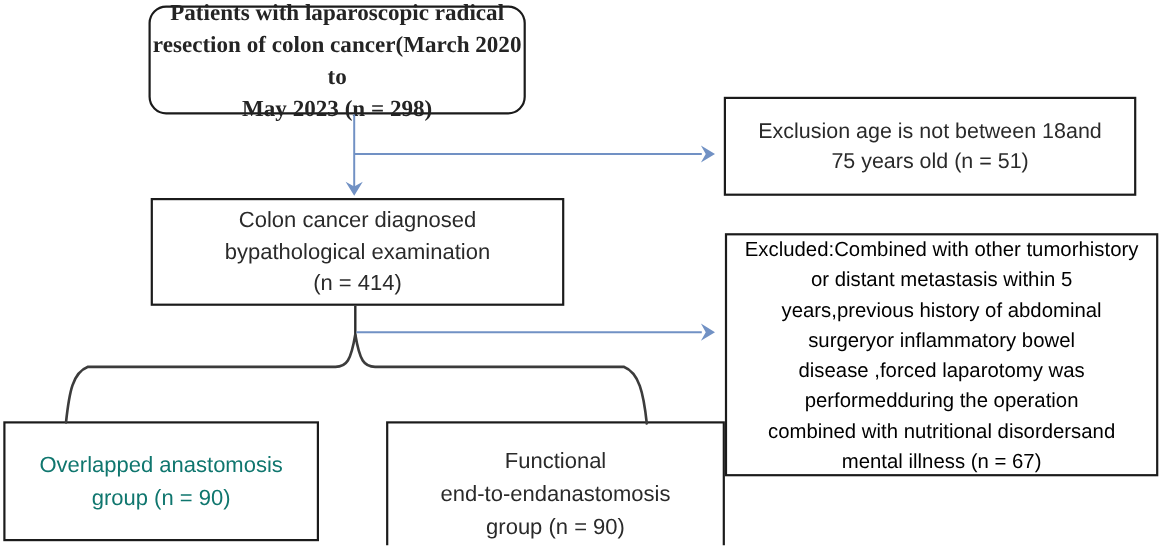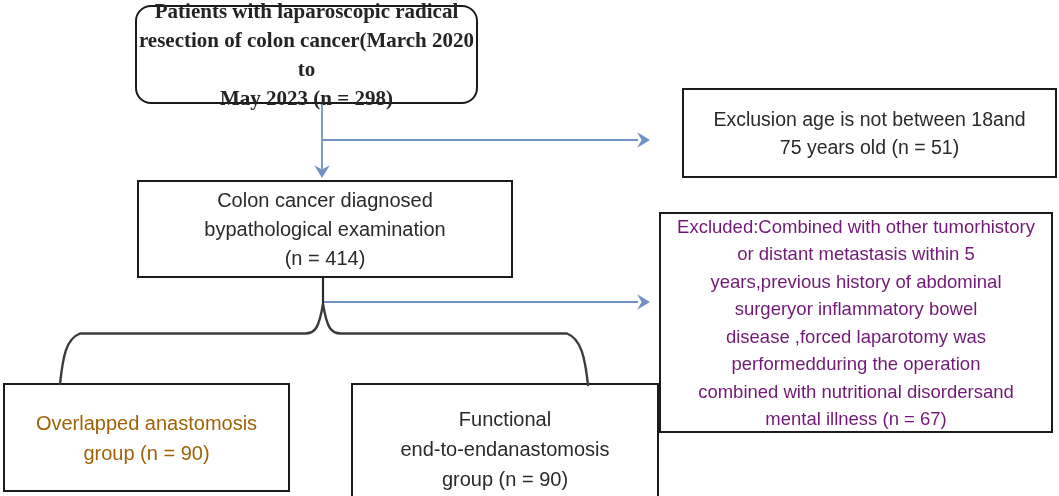--- a/index.html
+++ b/index.html
@@ -35,37 +35,36 @@
     left: 135px; top: 5px; width: 343px; height: 99px;
     border-radius: 16px;
     font-family: "Liberation Serif", serif;
     font-size: 21px; line-height: 29px; font-weight: 600;
     color: #242424;
   }
   .box-exclusion-age {
     left: 658px; top: 88px; width: 375px; height: 90px;
     font-size: 19.5px; line-height: 28px;
     color: #2a2a2a;
-    margin-left: 24px;
   }
   .box-diagnosis {
     left: 137px; top: 180px; width: 376px; height: 98px;
     font-size: 20px; line-height: 29px;
     color: #2a2a2a;
   }
   .box-excluded-other {
     left: 659px; top: 212px; width: 394px; height: 221px;
     font-size: 18.5px; line-height: 27.5px;
-    color: #701a75;
+    color: #000000;
     padding: 2px 4px;
   }
   .box-group-overlapped {
     left: 3px; top: 383px; width: 287px; height: 109px;
     font-size: 20px; line-height: 30px;
-    color: #a16207;
+    color: #0f766e;
     justify-content: center;
   }
   .box-group-functional {
     left: 351px; top: 383px; width: 308px; height: 131px;
     font-size: 20px; line-height: 30px;
     color: #2a2a2a;
   }
   .connector-layer {
     position: absolute;
     left: 0; top: 0;

